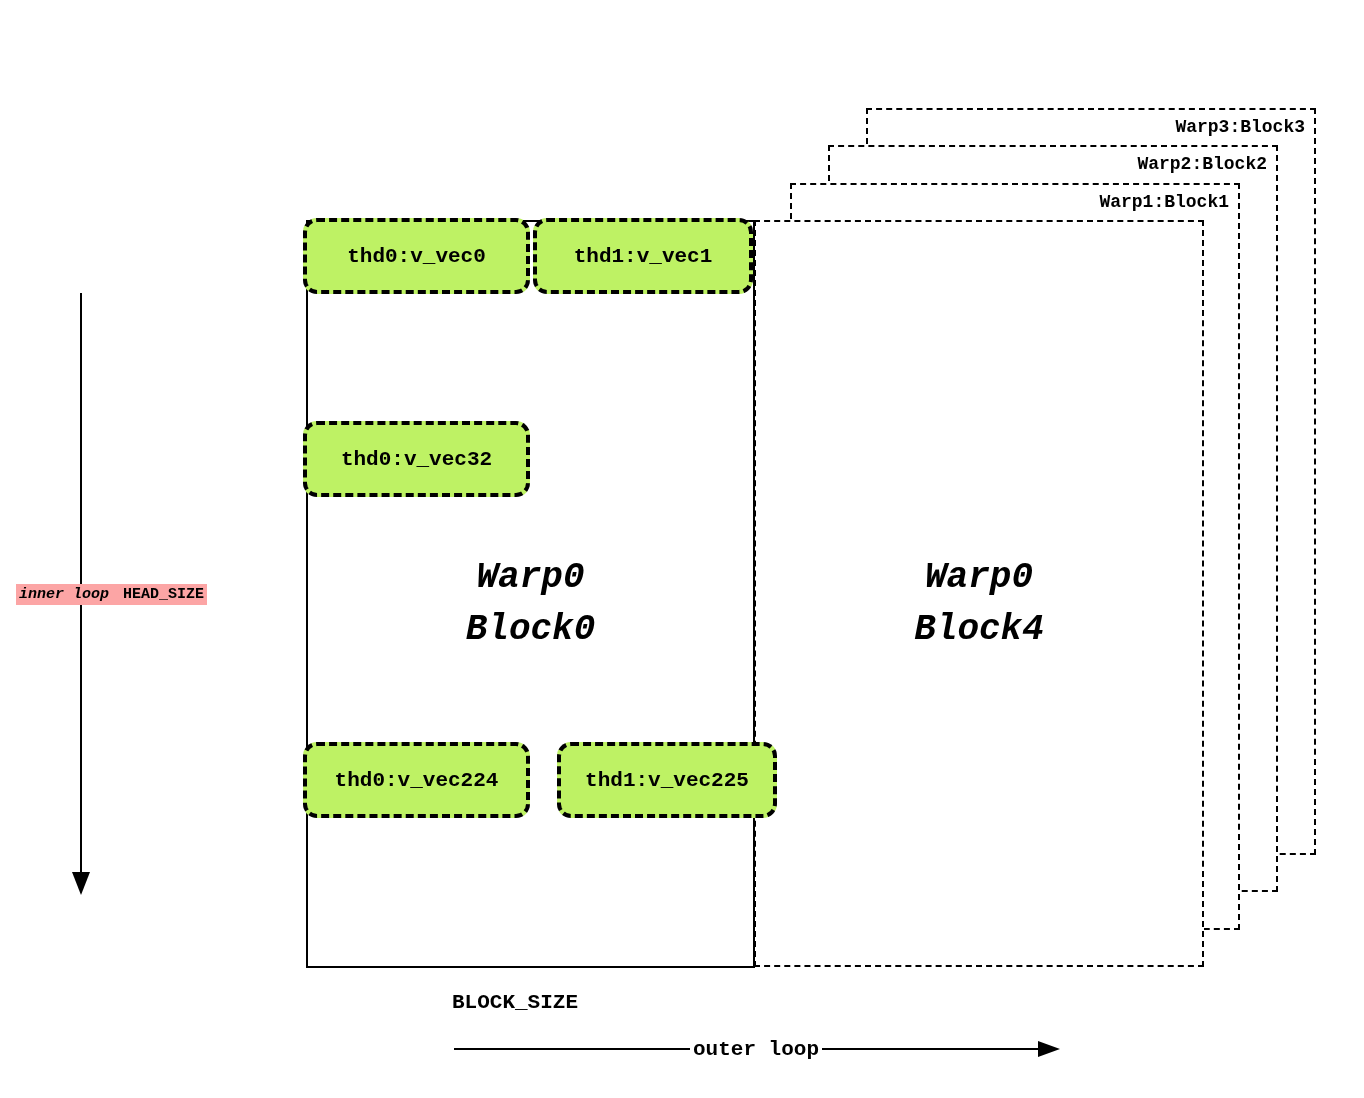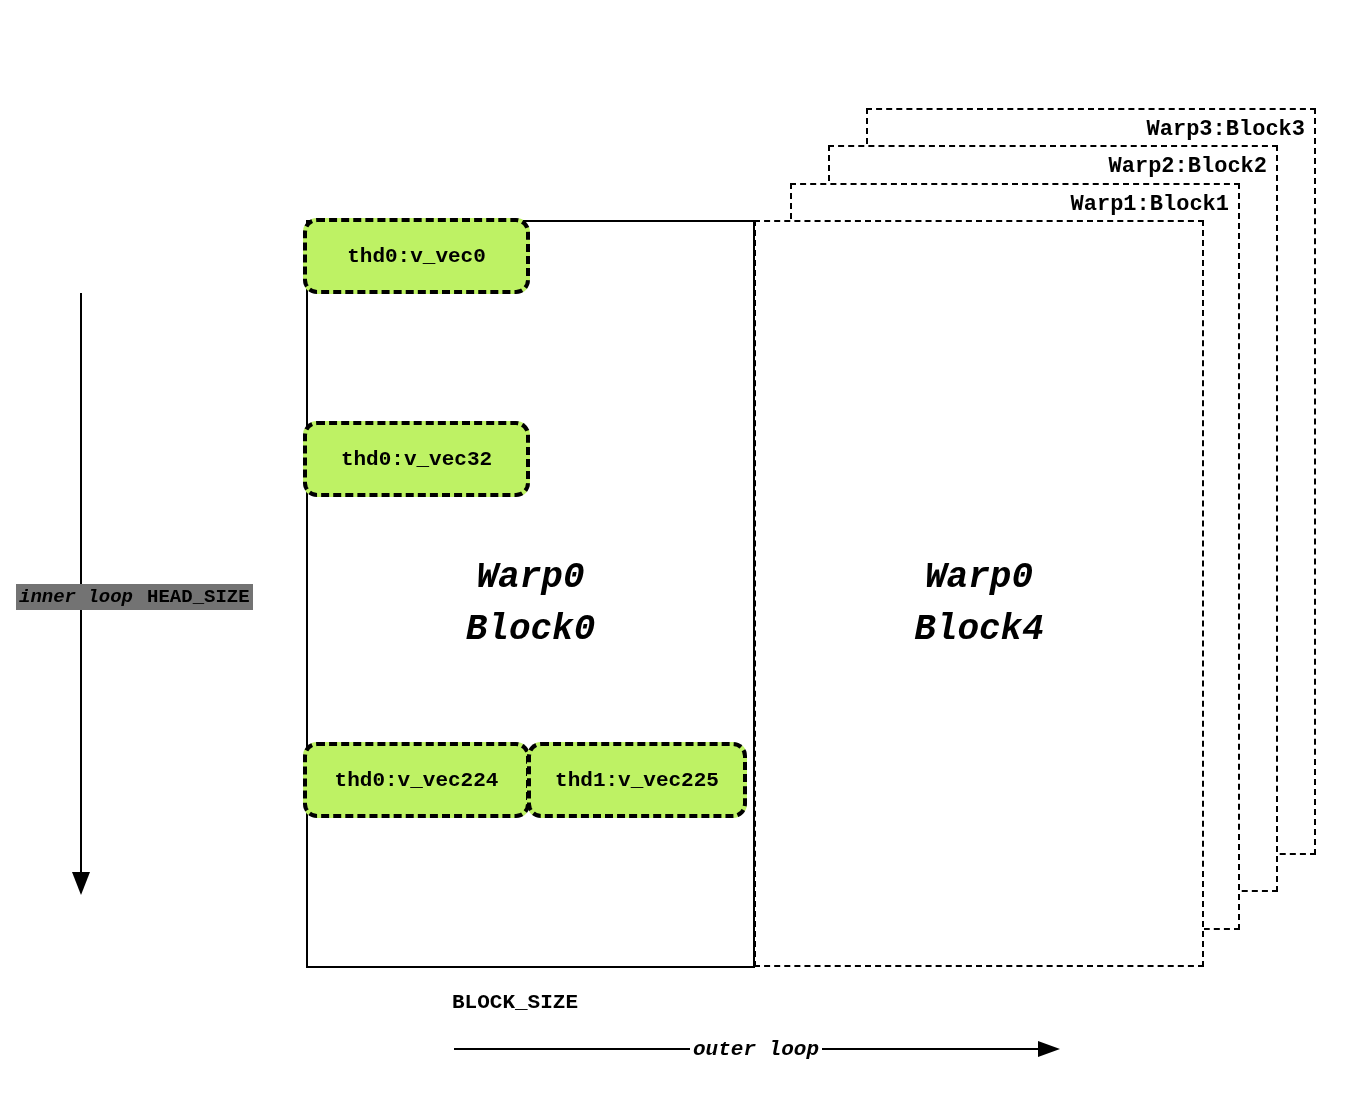--- a/index.html
+++ b/index.html
@@ -16,21 +16,21 @@
   .stackbox{
     position:absolute; width:450px; height:747px; box-sizing:border-box;
     background:#fff; border:2px dashed #000;
   }
   #warp3{left:866px; top:108px; z-index:1;}
   #warp2{left:828px; top:145px; z-index:2;}
   #warp1{left:790px; top:183px; z-index:3;}
   #block4{left:754px; top:220px; z-index:4;}
   .stacklabel{
     position:absolute; top:7px; right:9px;
-    font-size:22px; font-weight:bold; white-space:pre;
+    font-size:18px; font-weight:bold; white-space:pre;
   }
   
   #block0{
     position:absolute; left:306px; top:220px; width:449px; height:748px;
     box-sizing:border-box; background:#fff; border:2px solid #000; z-index:5;
   }
   .biglabel{
     position:absolute; left:0; top:330px; width:100%;
     text-align:center; font-size:36px; line-height:52px;
     font-weight:bold; font-style:italic; white-space:pre;
@@ -40,50 +40,50 @@
     position:absolute; height:76px; box-sizing:border-box; z-index:6;
     background:#bef264; border:4px dashed #000; border-radius:14px;
     display:flex; align-items:center; justify-content:center;
     font-size:21px; font-weight:bold; white-space:pre;
   }
   #thd-0a{left:303px; top:218px; width:227px;}
   #thd-0b{left:533px; top:218px; width:220px;}
   #thd-1a{left:303px; top:421px; width:227px;}
   #thd-1b{left:533px; top:443px; width:220px;}
   #thd-2a{left:303px; top:742px; width:227px;}
-  #thd-2b{left:527px; top:742px; width:220px;}
+  #thd-2b{left:557px; top:742px; width:220px;}
   
   .vline{position:absolute; left:80px; top:293px; width:2px; height:580px; background:#000; z-index:0;}
   .varrowhead{
     position:absolute; left:72px; top:872px; width:0; height:0; z-index:0;
     border-left:9px solid transparent; border-right:9px solid transparent;
     border-top:23px solid #000;
   }
   .inner-label{
     position:absolute; left:16px; top:584px; z-index:1;
-    background:#737373; padding:2px 3px;
-    font-size:19px; font-weight:bold; white-space:pre;
+    background:#fca5a5; padding:2px 3px;
+    font-size:15px; font-weight:bold; white-space:pre;
   }
   .inner-label .it{font-style:italic;}
   .inner-label .var{margin-left:14px; font-style:normal;}
   
   .block-size-label{
     position:absolute; left:452px; top:991px;
     font-size:21px; font-weight:bold; white-space:pre;
   }
   .hline{position:absolute; left:454px; top:1048px; width:586px; height:2px; background:#000; z-index:0;}
   .harrowhead{
     position:absolute; left:1038px; top:1041px; width:0; height:0; z-index:0;
     border-top:8px solid transparent; border-bottom:8px solid transparent;
     border-left:22px solid #000;
   }
   .outer-label{
     position:absolute; left:690px; top:1038px; z-index:2;
     background:#fff; padding:0 3px;
-    font-size:21px; font-weight:bold; font-style:italic; white-space:pre;
+    font-size:21px; font-weight:bold; white-space:pre;
   }
 </style>
 </head>
 <body>
 
 <div class="canvas">
 
 
   <div class="stackbox" id="warp3">
     <div class="stacklabel">Warp3:Block3</div>
@@ -97,20 +97,21 @@
 
   <div class="stackbox" id="block4">
     <div class="biglabel"><span>Warp0</span><br><span>Block4</span></div>
   </div>
 
   <div id="block0">
     <div class="biglabel"><span>Warp0</span><br><span>Block0</span></div>
   </div>
 
   <div class="thd" id="thd-0a"><span>thd0:v_vec0</span></div>
+  <div class="thd" id="thd-0b"><span>thd1:v_vec1</span></div>
   <div class="thd" id="thd-1a"><span>thd0:v_vec32</span></div>
   <div class="thd" id="thd-2a"><span>thd0:v_vec224</span></div>
   <div class="thd" id="thd-2b"><span>thd1:v_vec225</span></div>
 
   <div class="vline"></div>
   <div class="varrowhead"></div>
   <div class="inner-label"><span class="it">inner loop</span><span class="var">HEAD_SIZE</span></div>
 
   <div class="block-size-label">BLOCK_SIZE</div>
   <div class="hline"></div>

